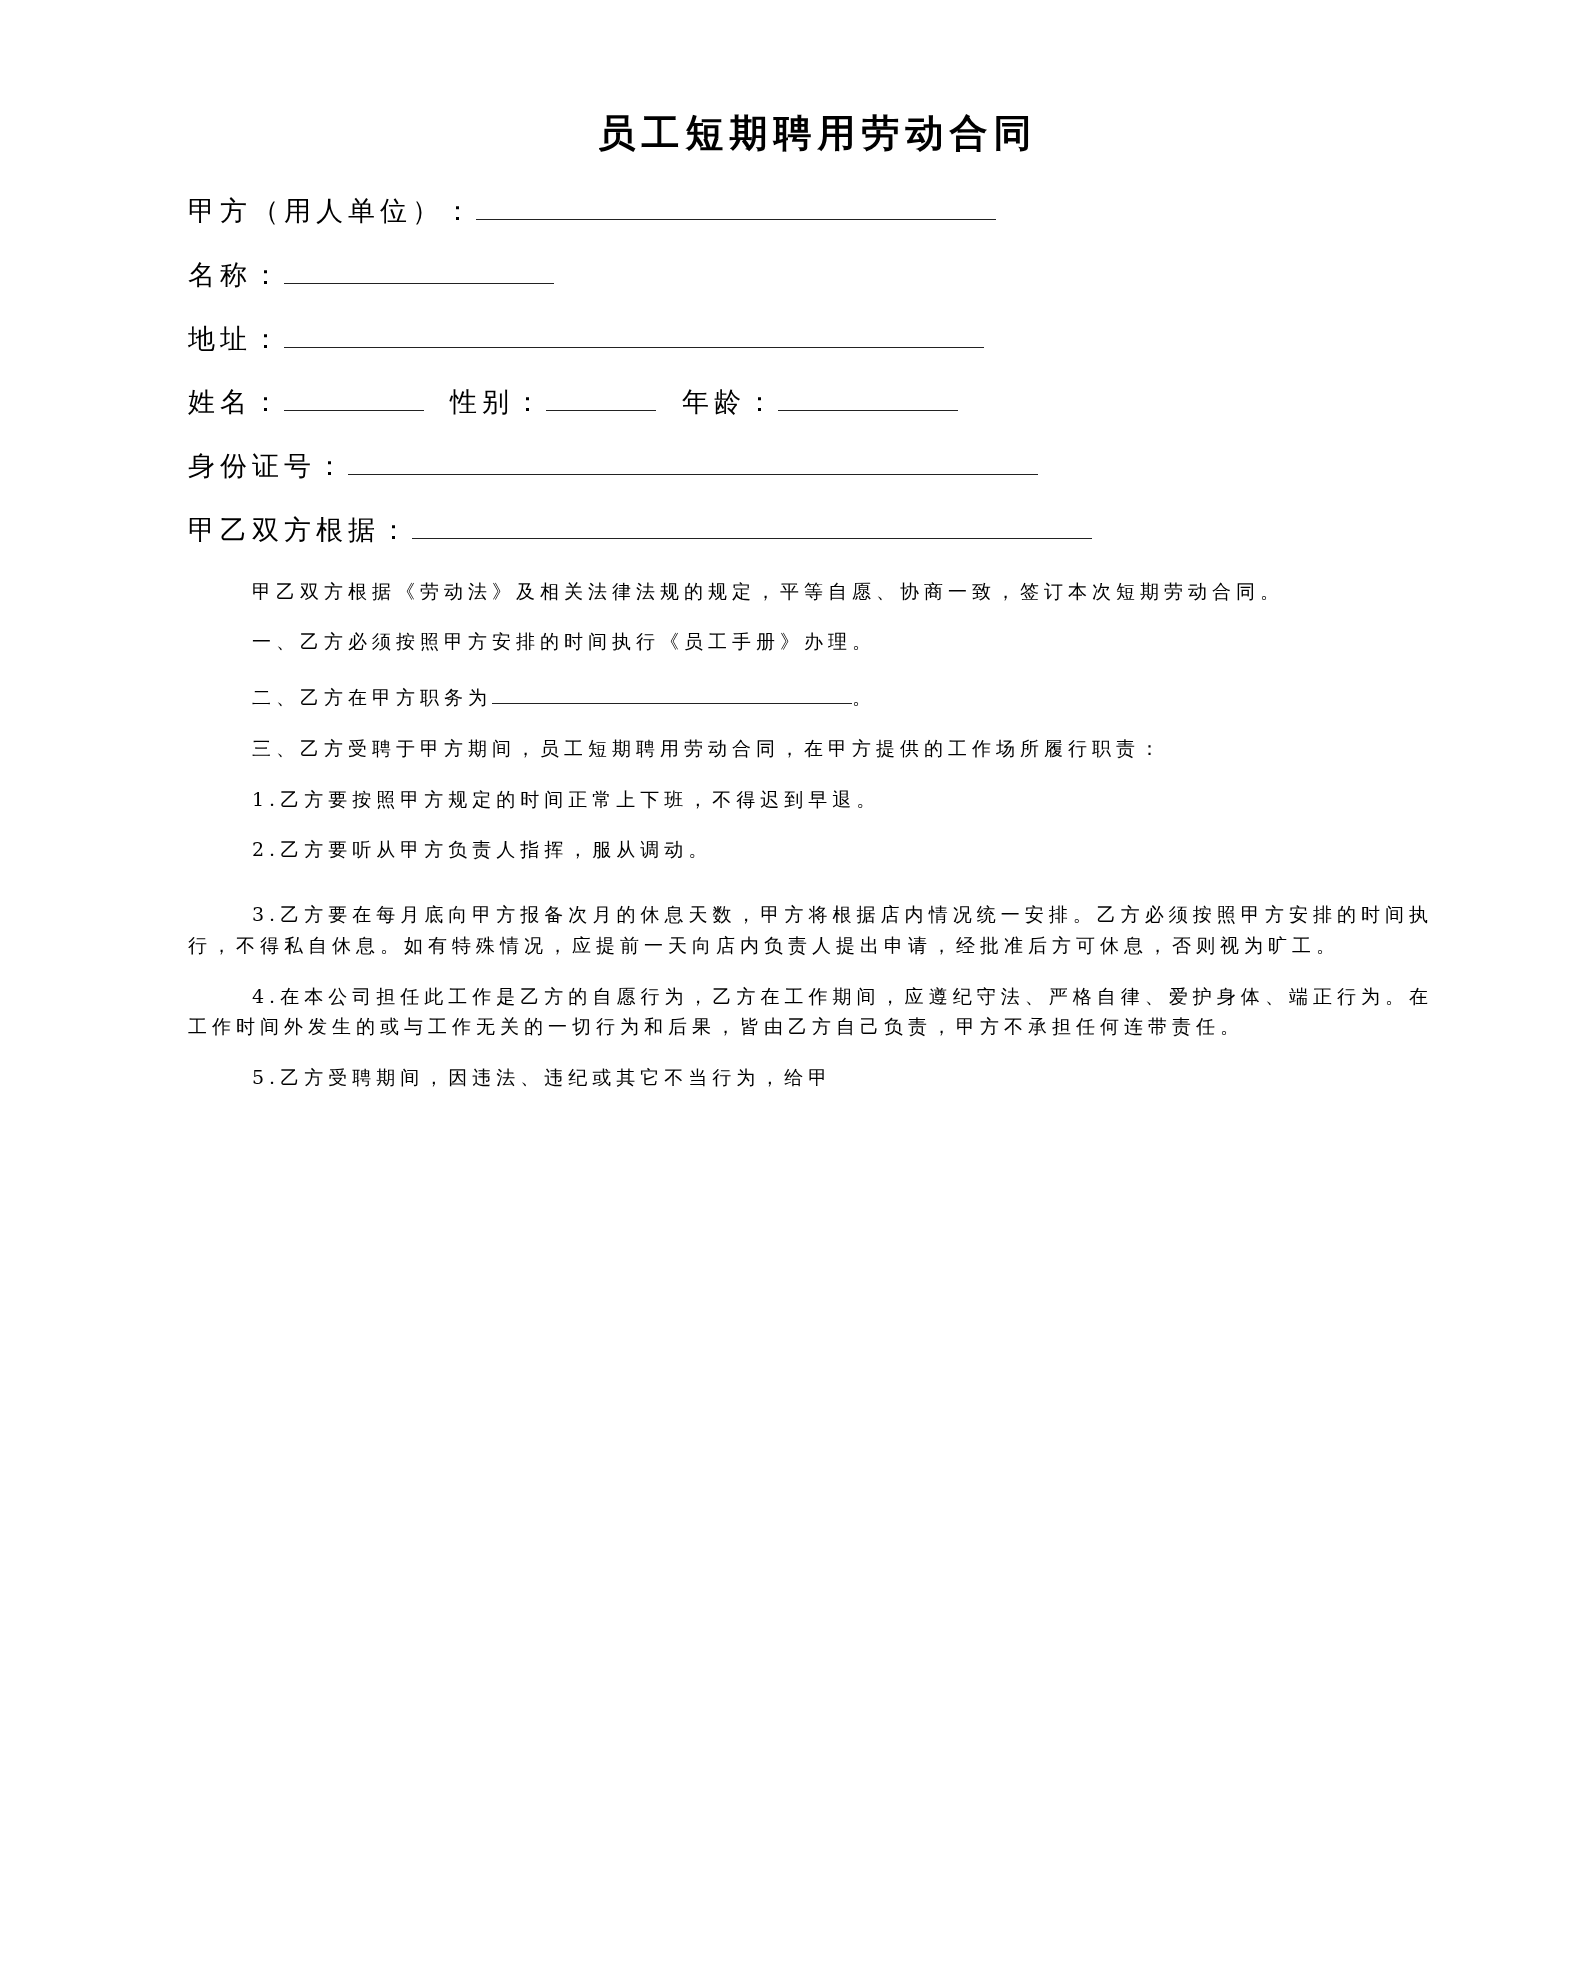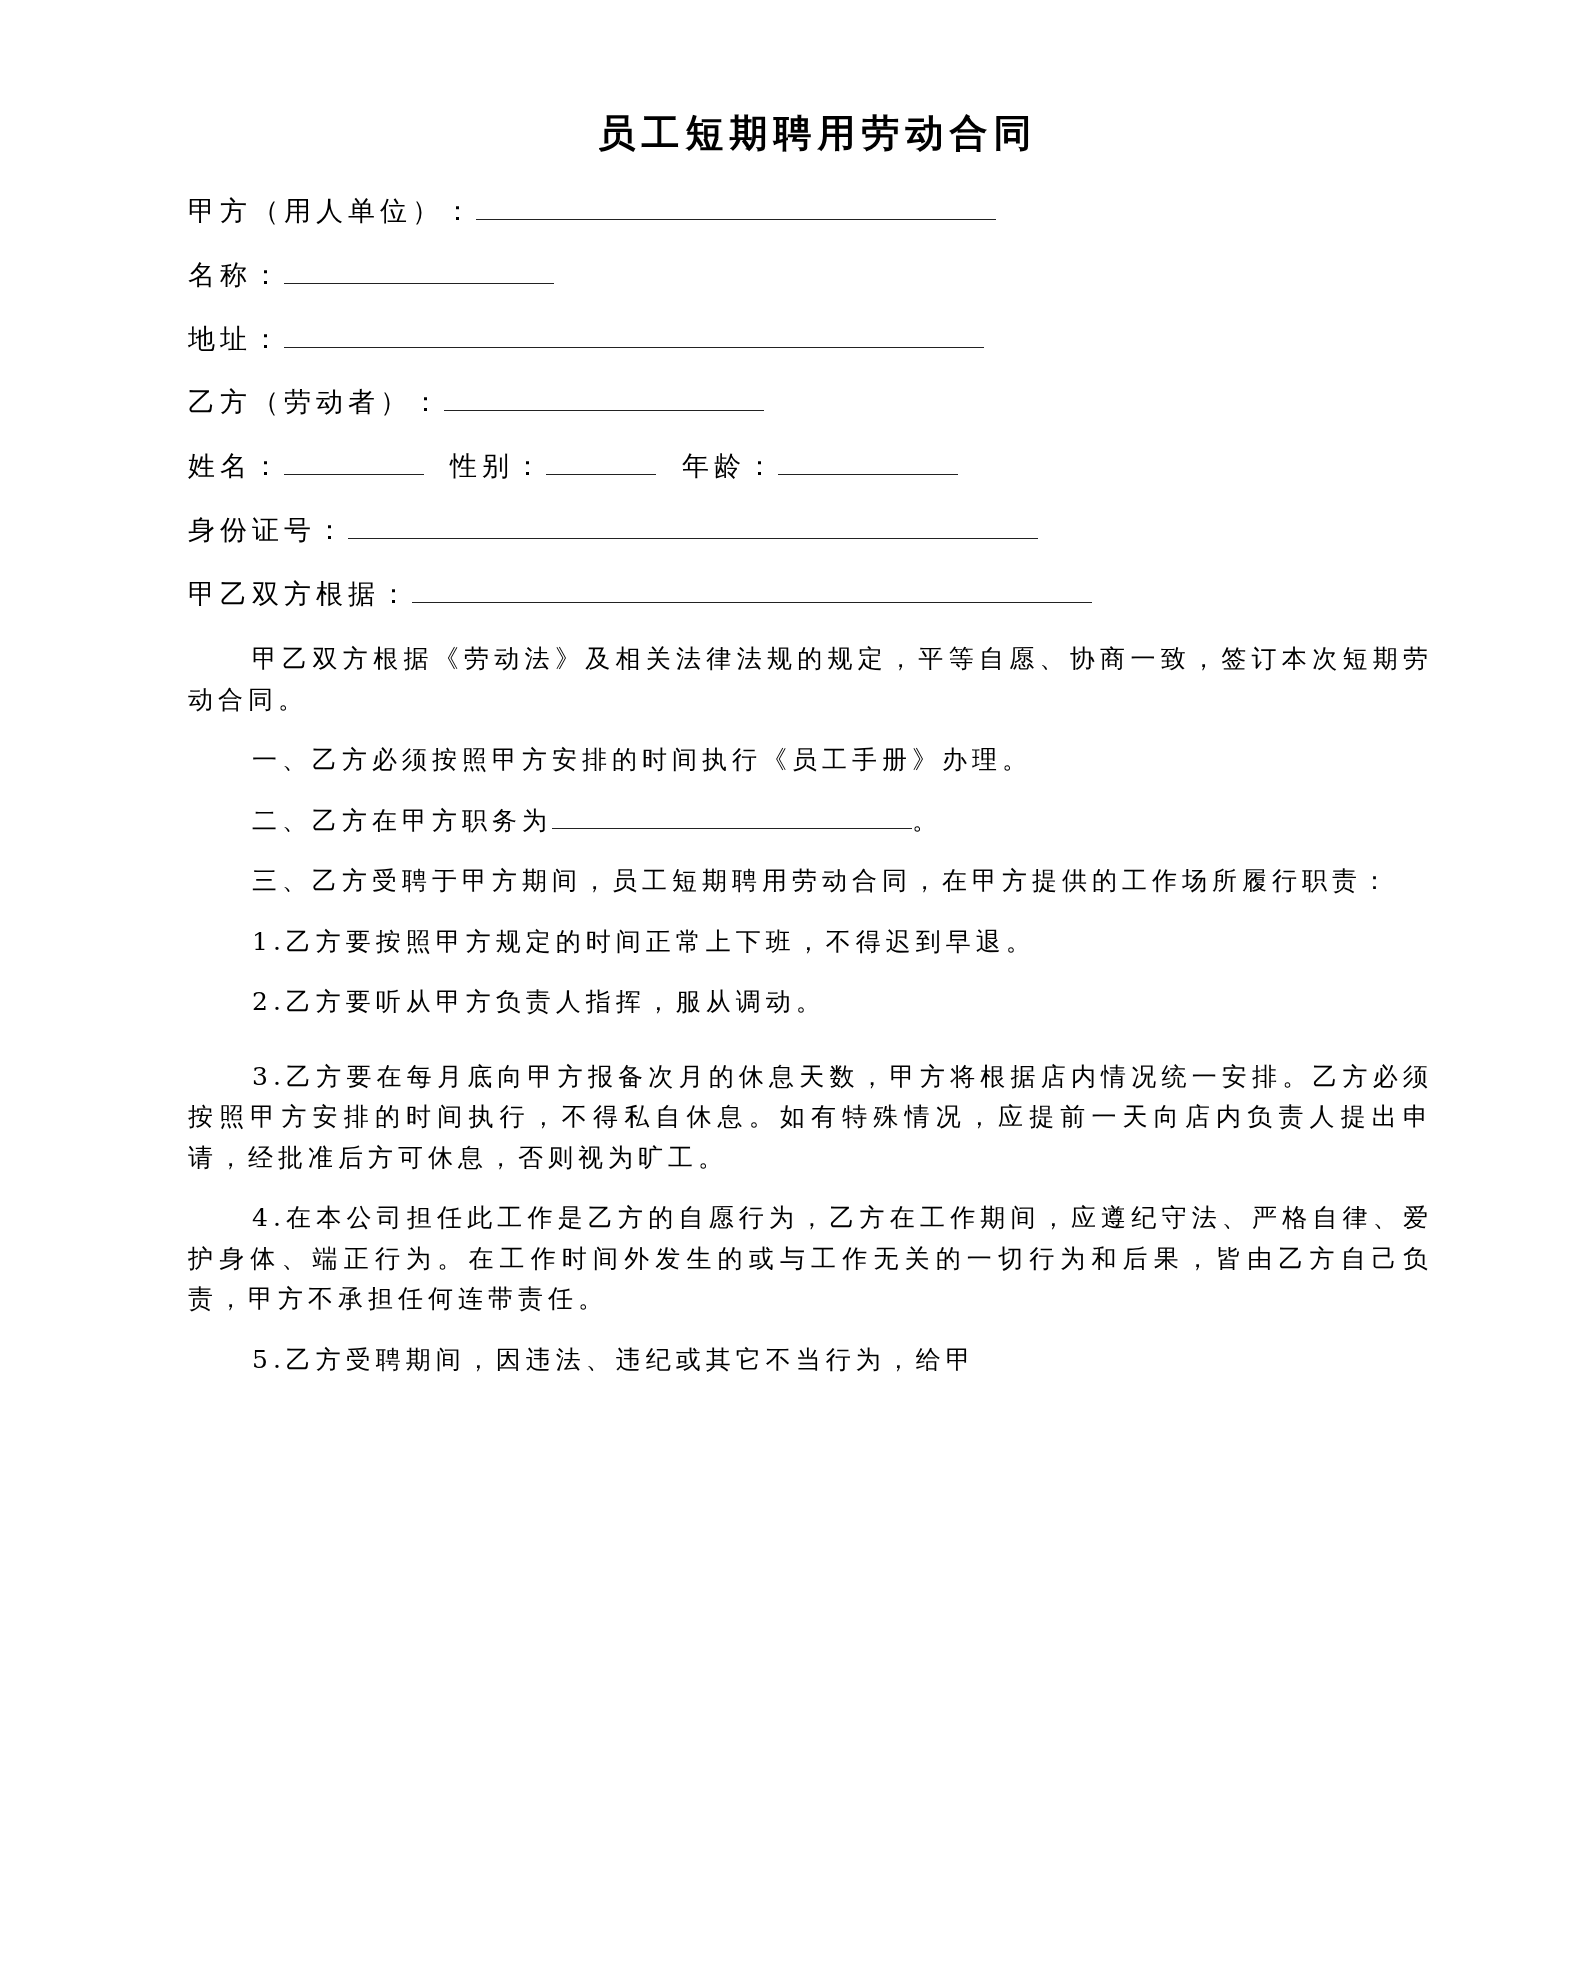--- a/index.html
+++ b/index.html
@@ -50,21 +50,21 @@
   .b-270 { width: 270px; }
   .b-700 { width: 700px; }
   .b-320 { width: 320px; }
   .b-140 { width: 140px; }
   .b-110 { width: 110px; }
   .b-180 { width: 180px; }
   .b-690 { width: 690px; }
   .b-680 { width: 680px; }
   .gap-sm { display: inline-block; width: 26px; }
   .para {
-    font-size: 25px;
+    font-size: 19px;
     letter-spacing: 5px;
     line-height: 1.62;
     margin: 0 4px 20px 0;
     text-align: justify;
     text-justify: inter-ideograph;
     text-indent: 64px;
   }
   .para.spaced {
     margin-bottom: 34px;
   }
@@ -89,23 +89,20 @@
   </p>
 
   <p class="field-line">
     <span class="lbl">名称：</span><span class="blank b-270"></span>
   </p>
 
   <p class="field-line">
     <span class="lbl">地址：</span><span class="blank b-700"></span>
   </p>
 
-  <p class="field-line">
-    <span class="lbl">乙方（劳动者）：</span><span class="blank b-320"></span>
-  </p>
 
   <p class="field-line">
     <span class="lbl">姓名：</span><span class="blank b-140"></span><span class="gap-sm"></span><span class="lbl">性别：</span><span class="blank b-110"></span><span class="gap-sm"></span><span class="lbl">年龄：</span><span class="blank b-180"></span>
   </p>
 
   <p class="field-line">
     <span class="lbl">身份证号：</span><span class="blank b-690"></span>
   </p>
 
   <p class="field-line">

